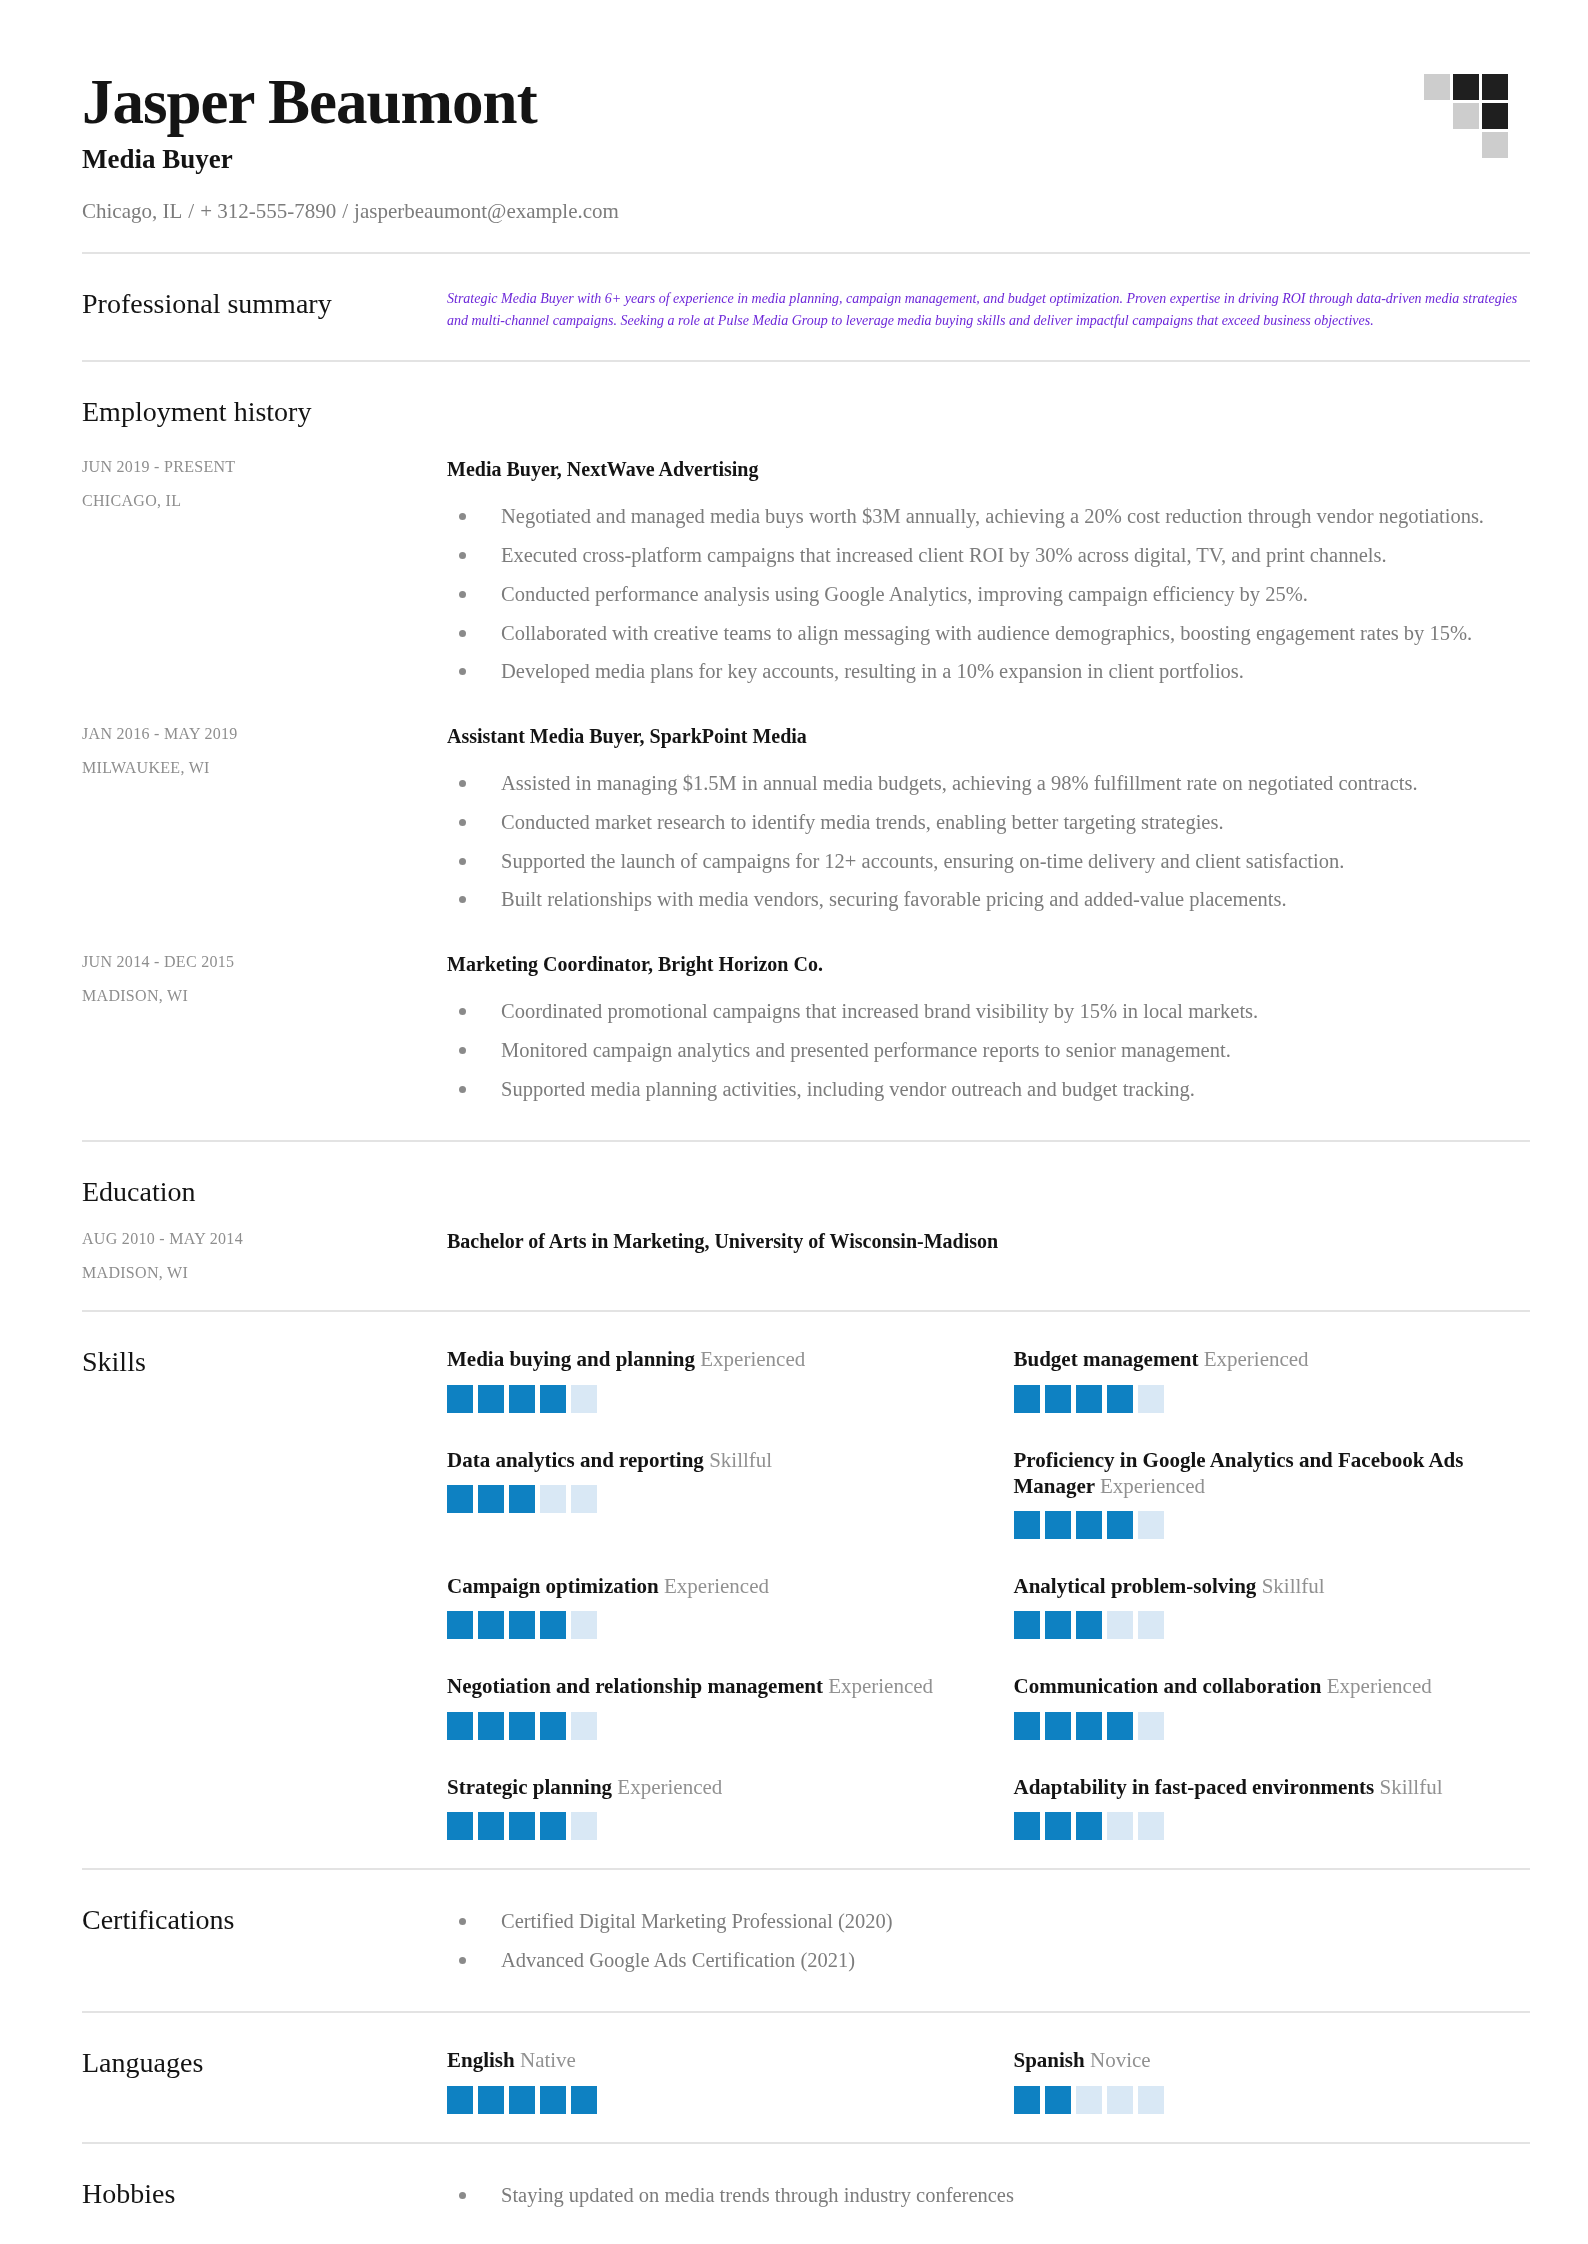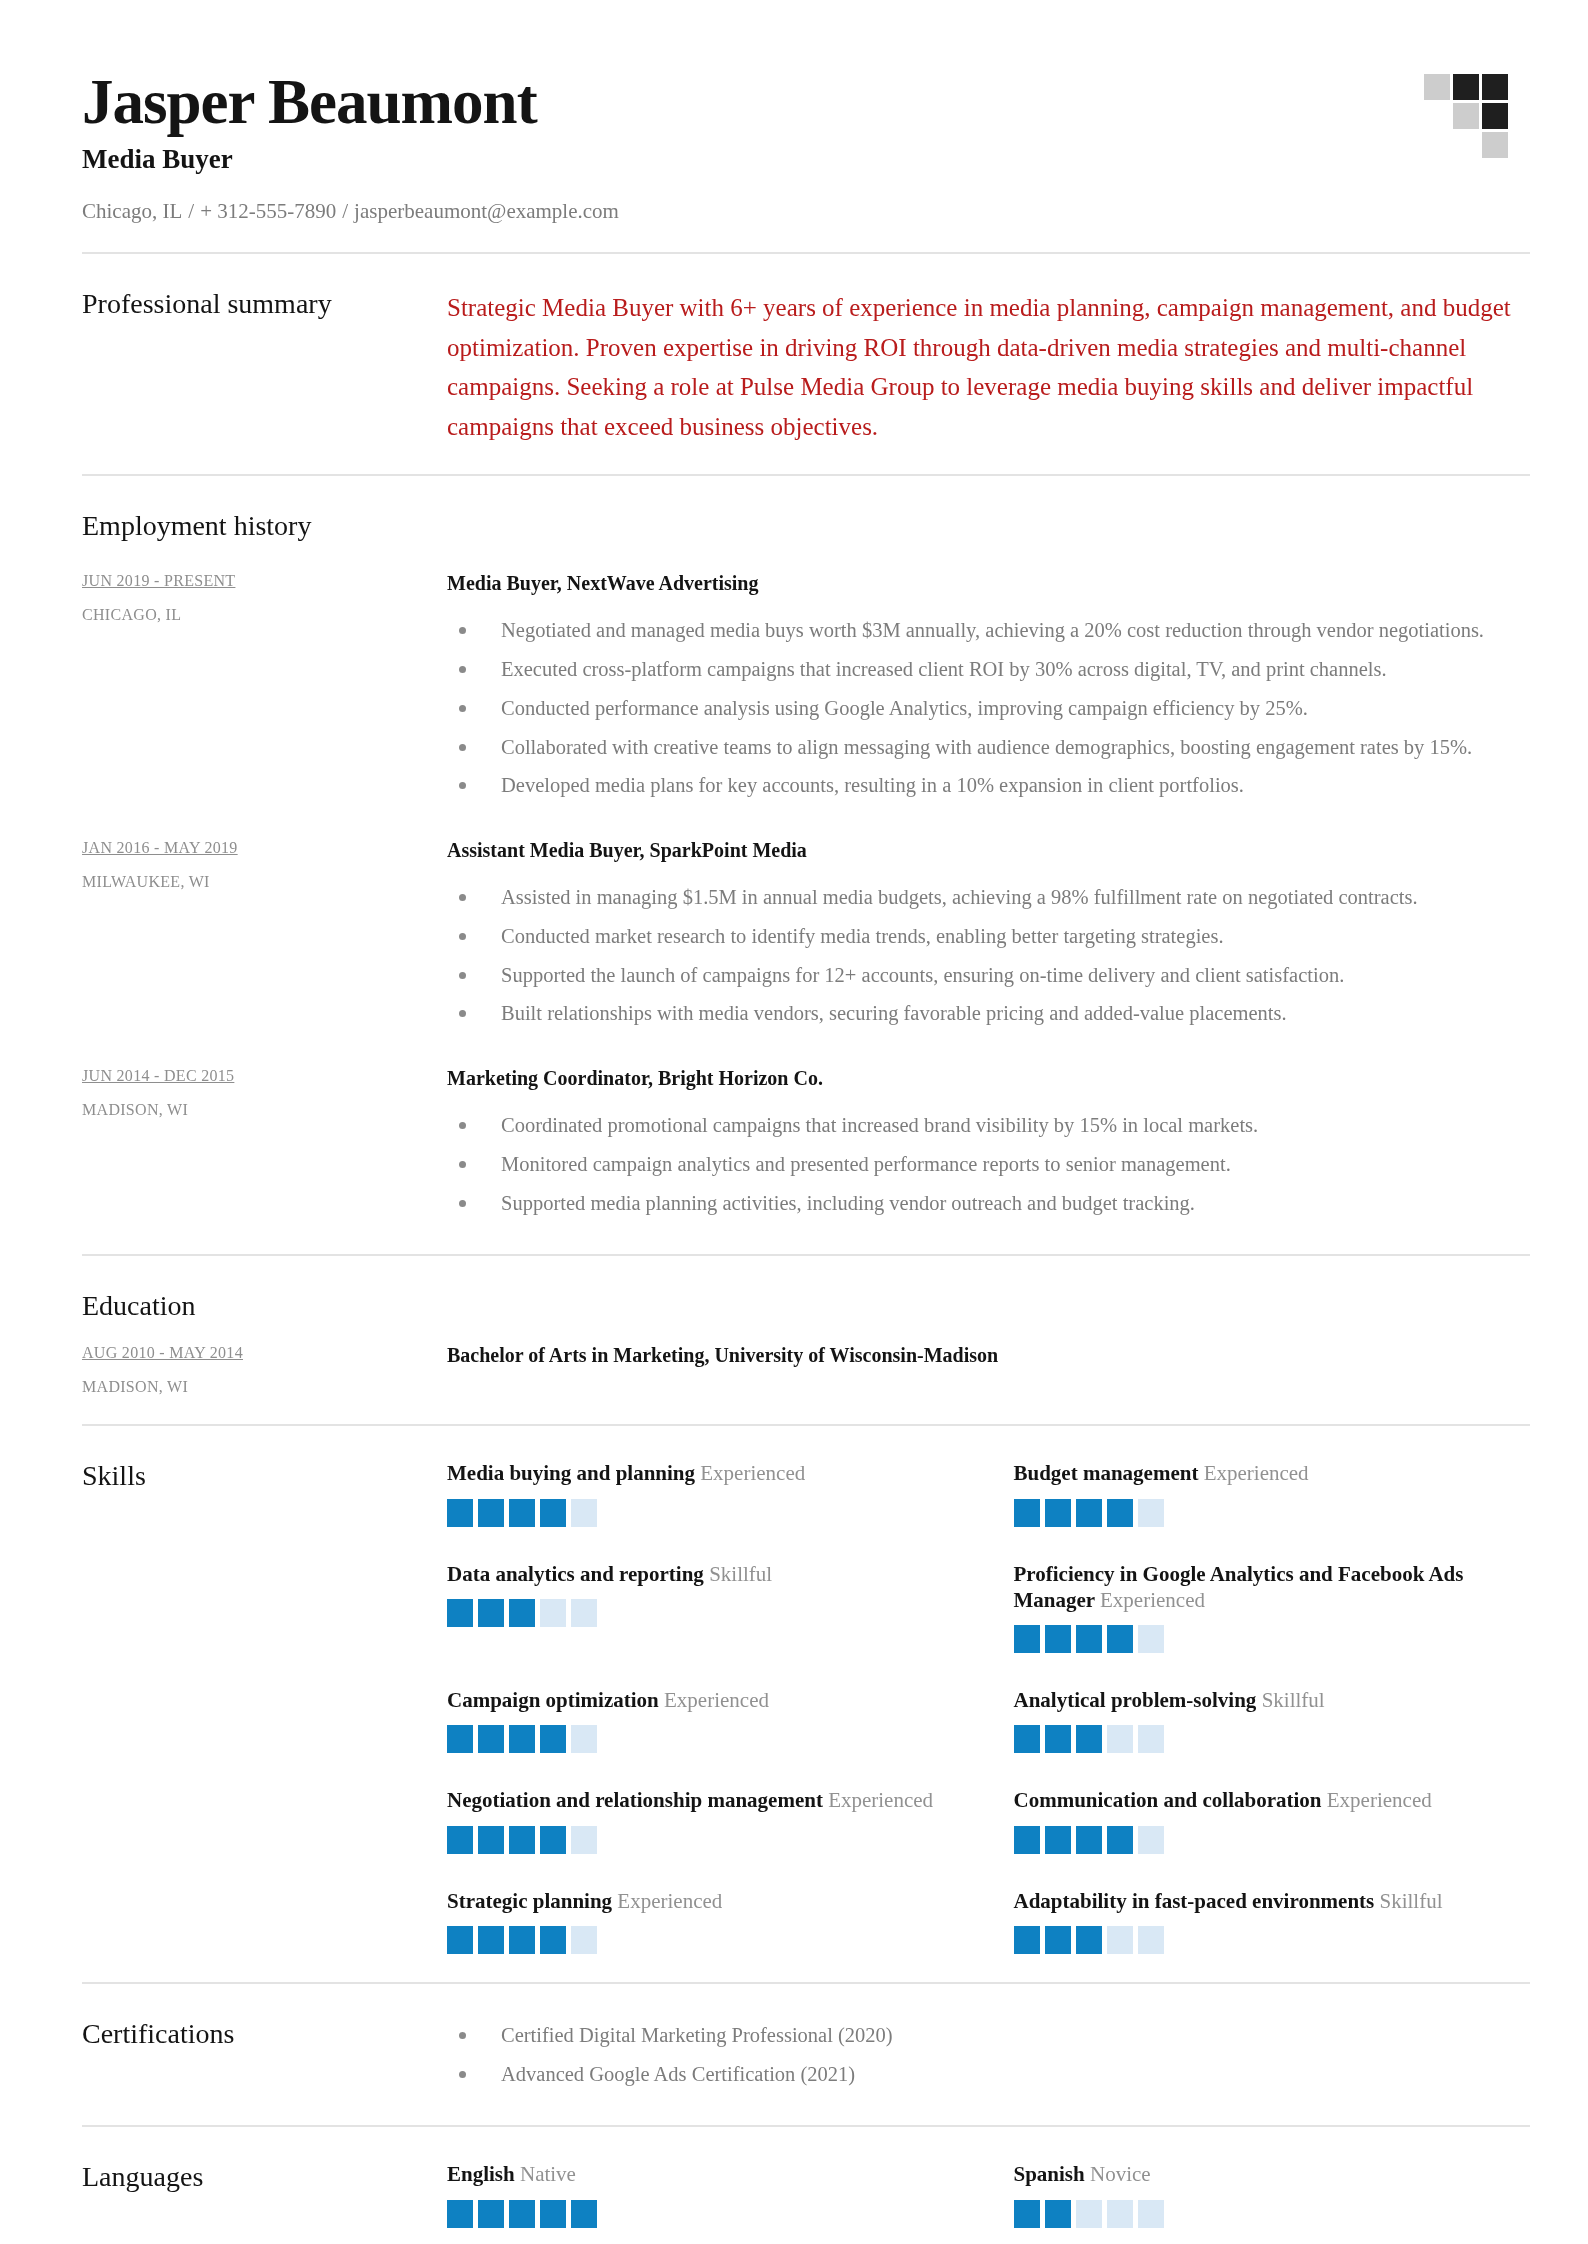--- a/index.html
+++ b/index.html
@@ -23,26 +23,26 @@
   .logo .cell.dark { background:#1f1f1f; }
   .logo .cell.light { background:#cdcdcd; }
   .logo .cell.none { background:transparent; }
 
   
   .divider { border:0; border-top:2px solid #e3e3e3; margin-top:28px; }
   .section { padding-top:34px; }
   .row2 { display:grid; grid-template-columns:365px 1fr; }
   .sec-heading { font-size:28px; font-weight:normal; color:#141414; }
 
-  .body-text { font-size:25px; line-height:1.58; color:#b91c1c; }
+  .body-text { font-size:14px; line-height:1.58; color:#6d28d9;font-style:italic; }
 
   
   .job { display:grid; grid-template-columns:365px 1fr; margin-top:30px; }
   .edu-row { display:grid; grid-template-columns:365px 1fr; margin-top:22px; }
-  .dates { font-size:16px; color:#8e8e8e; letter-spacing:0.3px;text-decoration:underline; }
+  .dates { font-size:16px; color:#8e8e8e; letter-spacing:0.3px; }
   .loc { font-size:16px; color:#8e8e8e; letter-spacing:0.3px; margin-top:16px; }
   .item-title { font-size:20px; font-weight:bold; color:#141414; }
   .bullets { margin-top:20px; }
   .bullets.flush { margin-top:2px; }
   .bullet { position:relative; padding-left:54px; font-size:20.5px; line-height:1.5; color:#7c7c7c; margin-bottom:8px; }
   .bullet::before { content:""; position:absolute; left:12px; top:12px; width:7px; height:7px; border-radius:50%; background:#8a8a8a; }
 
   
   .skill-grid { display:grid; grid-template-columns:1fr 1fr; column-gap:50px; row-gap:34px; }
   .skill-name { font-size:21px; font-weight:bold; color:#141414; line-height:1.25; }

